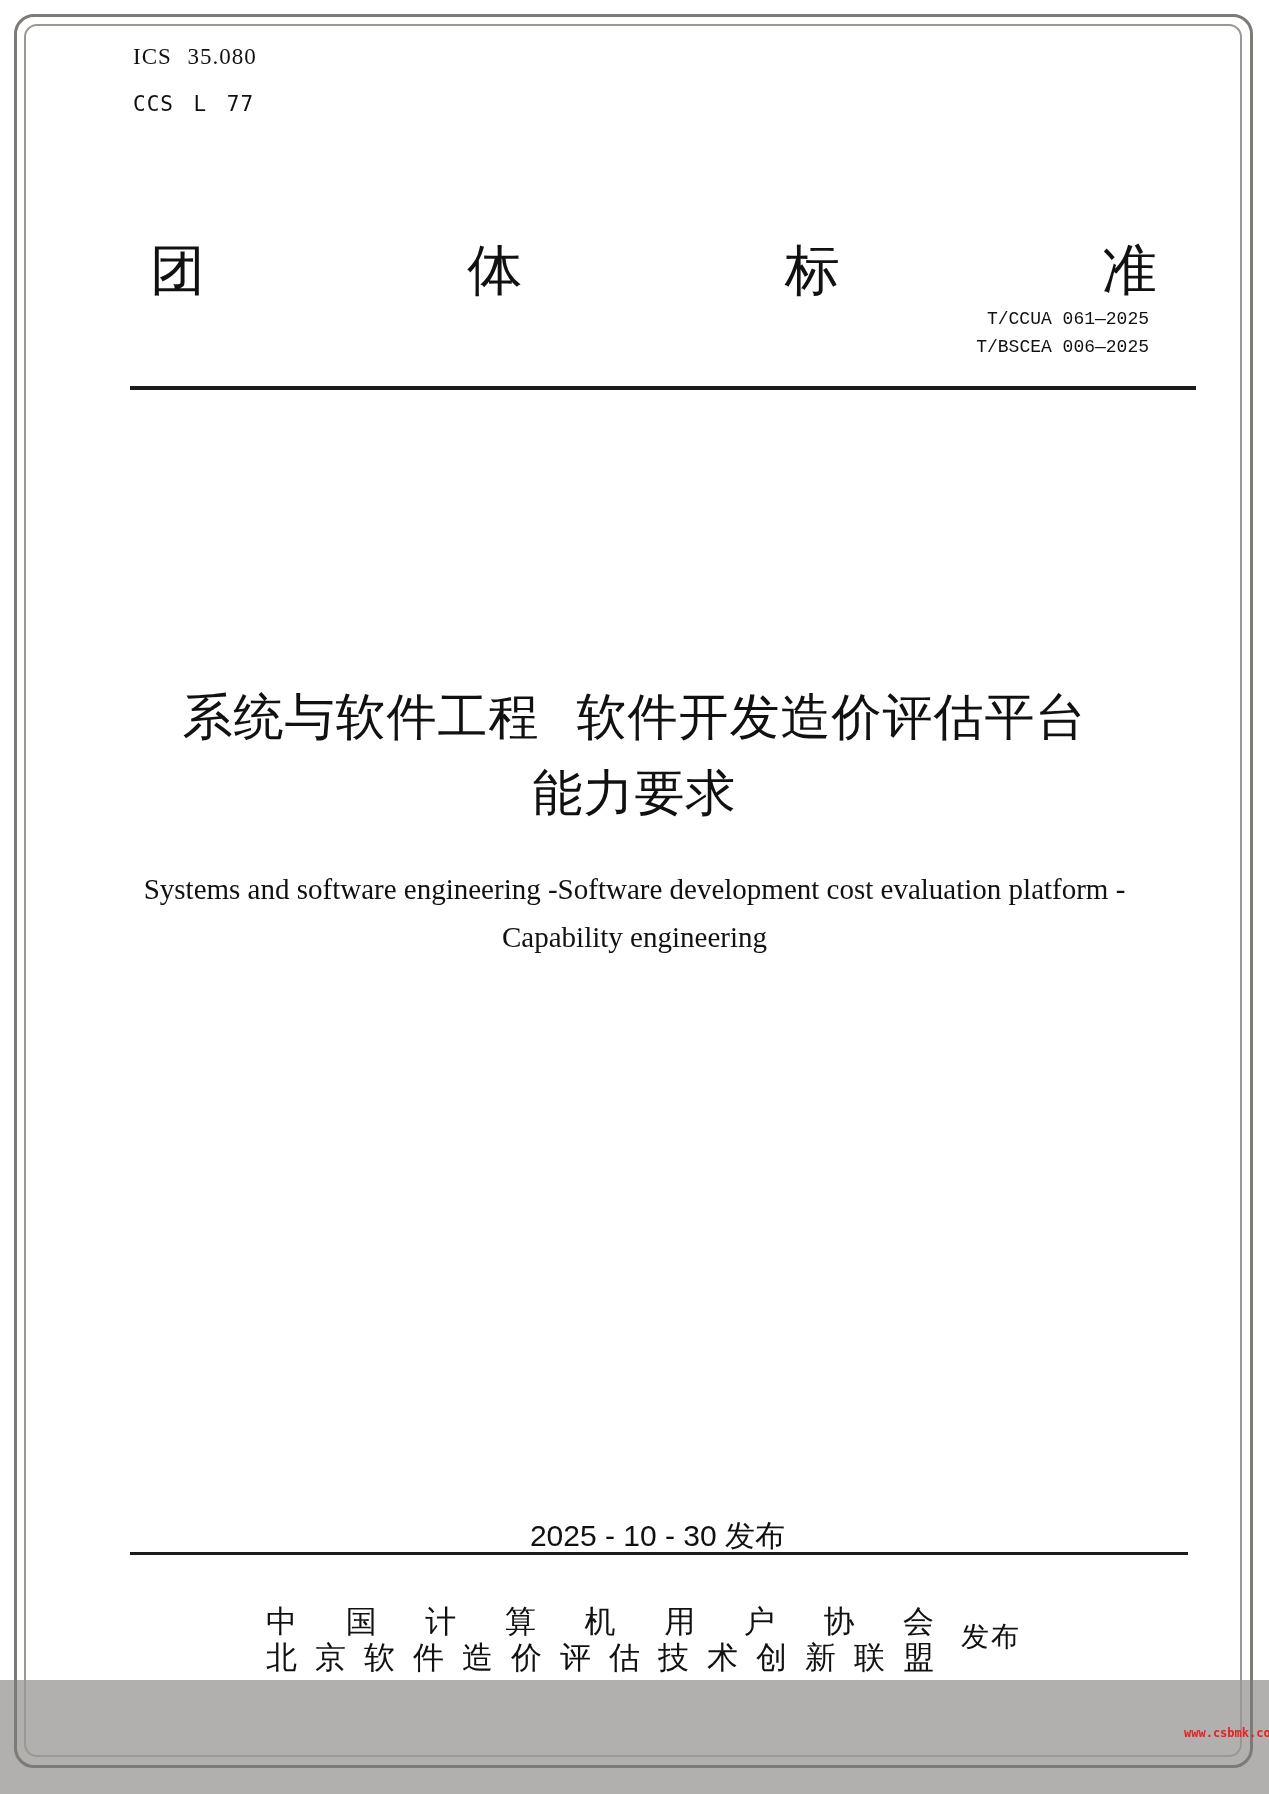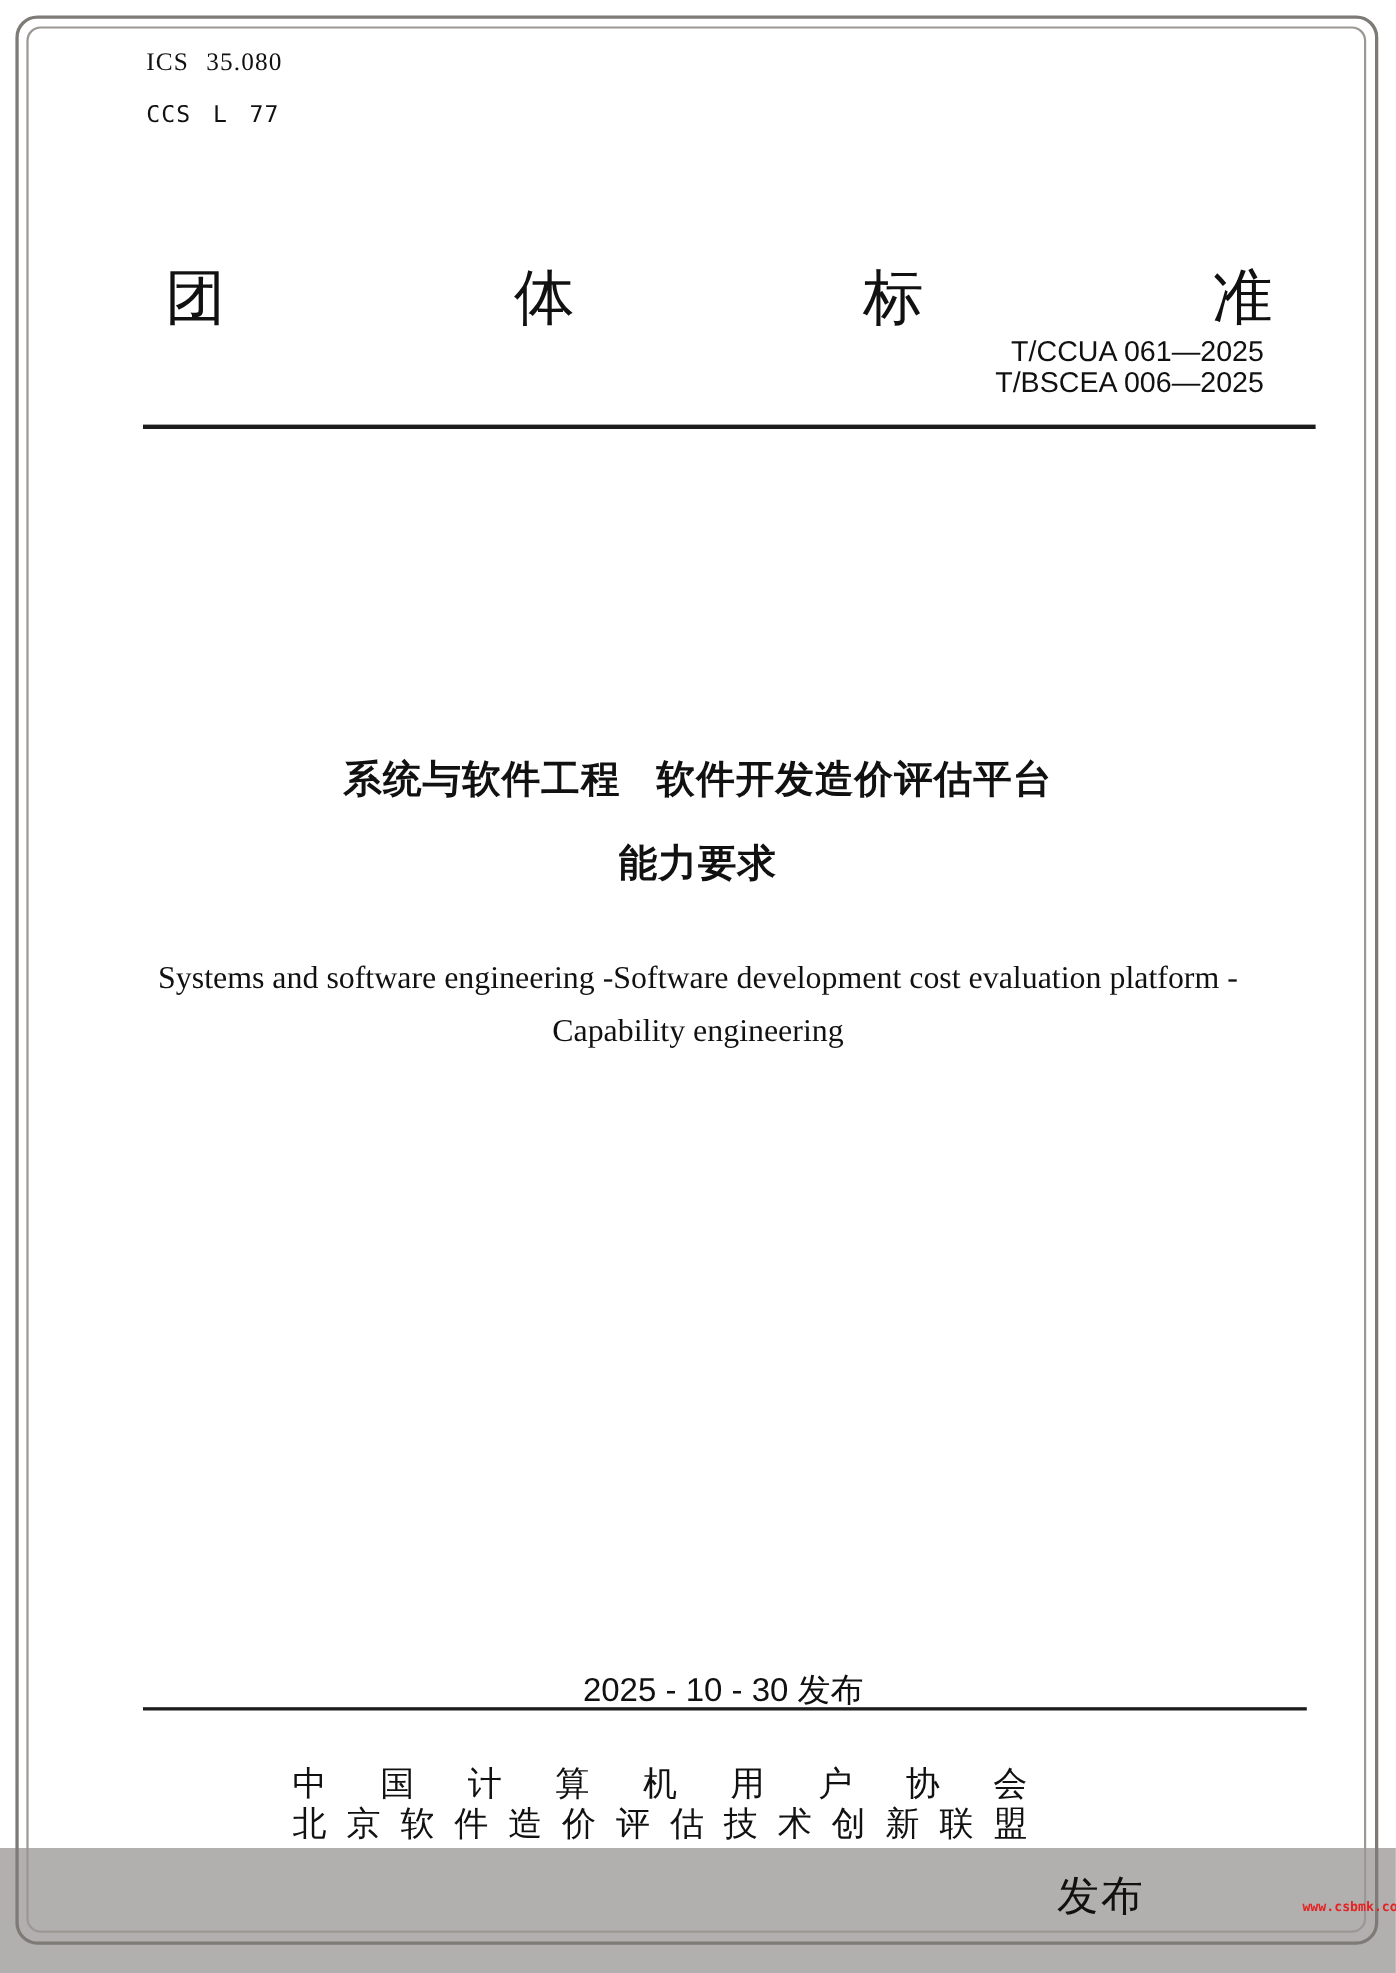--- a/index.html
+++ b/index.html
@@ -45,33 +45,33 @@
   .doc-type{
     position:absolute;left:150px;top:242px;width:1007px;
     display:flex;justify-content:space-between;
     font-family:"Liberation Serif", serif;
     font-size:55px;line-height:1.05;font-weight:500;
   }
 
   .codes{
     position:absolute;right:120px;top:305px;
     text-align:right;
-    font-family:Liberation Sans, sans-serif;
-    font-size:26px;line-height:28px;
+    font-family:Liberation Mono, monospace;
+    font-size:18px;line-height:28px;
   }
   .codes div{white-space:nowrap;}
 
   .rule-top{
     position:absolute;left:130px;top:386px;width:1066px;height:4px;
     background:#1c1c1c;
   }
 
   .title-cn{
     position:absolute;left:0;right:0;text-align:center;
-    font-size:35px;font-weight:700;line-height:1.1;
+    font-size:50px;font-weight:400;line-height:1.1;
     word-spacing:22px;letter-spacing:1px;
     font-family:"Liberation Sans", sans-serif;
   }
   .title-cn.l1{top:690px;}
   .title-cn.l2{top:766px;word-spacing:0;}
 
   .subtitle-en{
     position:absolute;left:0;right:0;text-align:center;
     font-family:"Liberation Serif", serif;
     font-size:29px;line-height:1.2;
@@ -89,22 +89,22 @@
     background:#1c1c1c;
   }
 
   .publisher{
     position:absolute;left:266px;top:1604px;width:668px;
     font-size:31px;line-height:36px;
   }
   .pub-row{display:flex;justify-content:space-between;}
 
   .publish-label{
-    position:absolute;left:961px;top:1698px;
-    font-size:38px;letter-spacing:2px;font-weight:500;
+    position:absolute;left:961px;top:1618px;
+    font-size:28px;letter-spacing:2px;font-weight:500;
   }
 
   .watermark{
     position:absolute;left:1184px;top:1726px;
     font-family:"DejaVu Sans Mono", monospace;
     font-size:12px;font-weight:700;color:#e62121;
     white-space:nowrap;
   }
 </style>
 </head>

